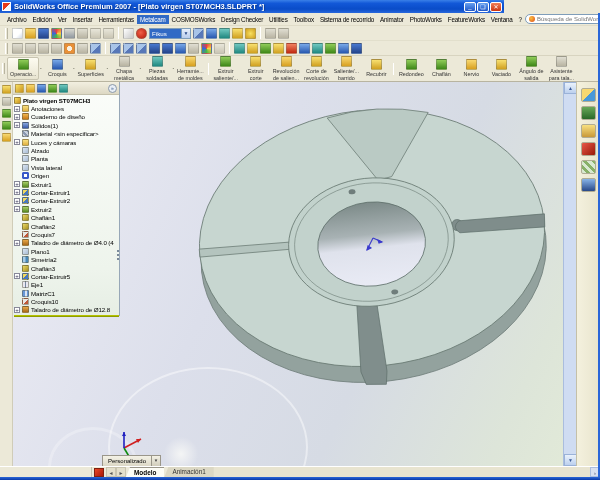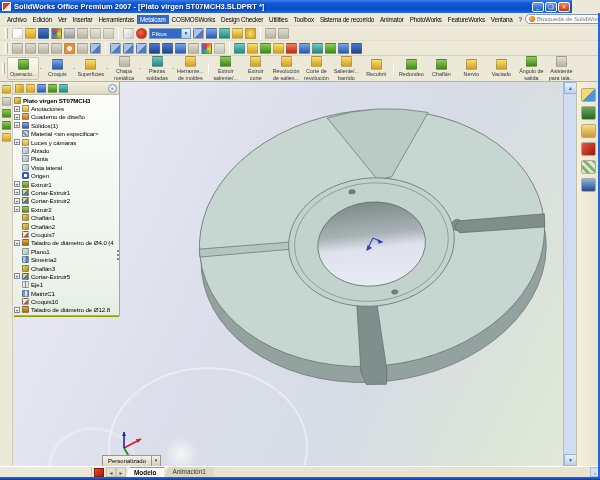--- a/index.html
+++ b/index.html
@@ -1,20 +1,20 @@
 <!DOCTYPE html>
 <html><head>
 <meta charset="utf-8">
 <style>
   * { box-sizing:border-box; margin:0; padding:0; }
   html,body { width:600px; height:480px; overflow:hidden; }
   body { font-family:"Liberation Sans", sans-serif; background:#ece9d8; position:relative; font-size:7px; color:#000; }
 
   
-  .titlebar { position:absolute; left:0; top:0; width:572px; height:13px;
+  .titlebar { position:absolute; left:0; top:0; width:504px; height:13px;
     background:linear-gradient(180deg,#3a80e8 0%,#1258d8 25%,#0a4cc8 70%,#2868dc 100%);
     display:flex; align-items:center; padding:0 2px; color:#fff; }
   .sw-logo { width:9px; height:9px; background:linear-gradient(135deg,#e83818 50%,#f8f8f8 50%); border:1px solid #fff; margin-right:3px; flex:0 0 auto; }
   .title-text { font-size:7.5px; font-weight:bold; text-shadow:1px 1px 1px #0a3a90; white-space:nowrap; overflow:hidden; flex:1; }
   .winbtns { display:flex; gap:1px; }
   .wbtn { width:12px; height:10px; border:1px solid #fff; border-radius:2px; font-size:6px; line-height:8px; text-align:center; color:#fff;
     background:linear-gradient(180deg,#66a0f0,#2058c8); }
   .wbtn.close { background:linear-gradient(180deg,#f08058,#cc3410); }
 
   

